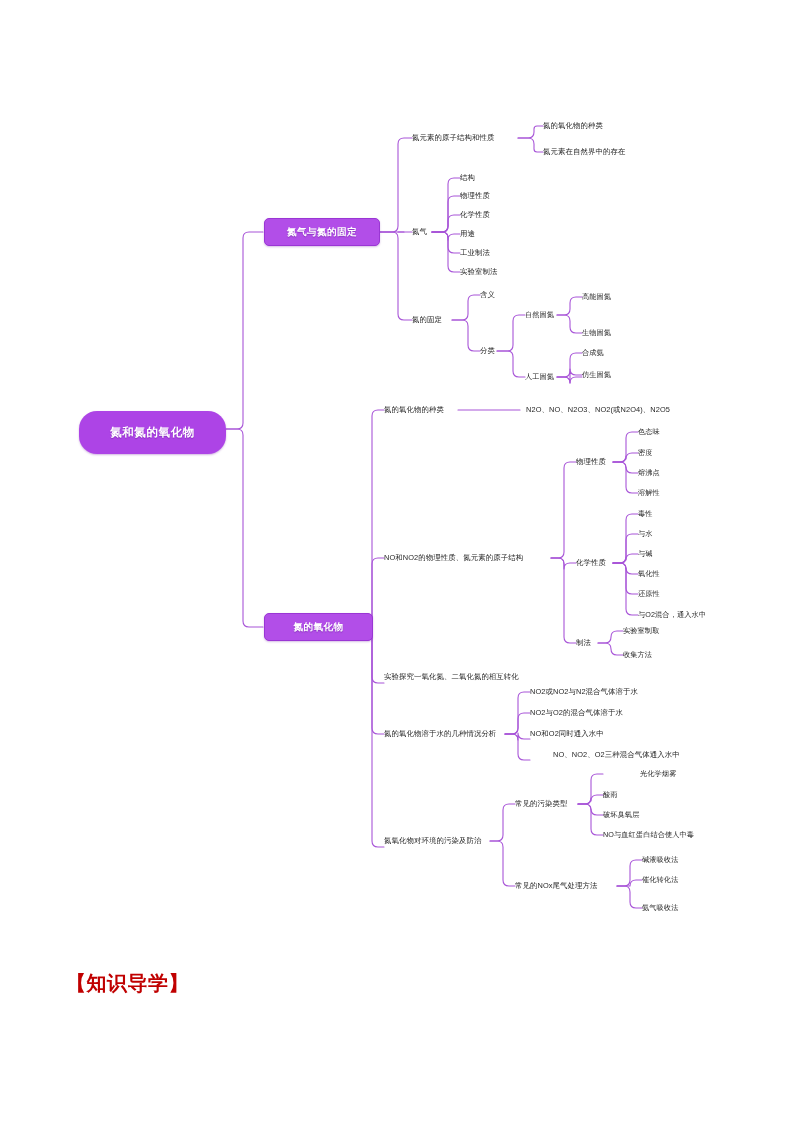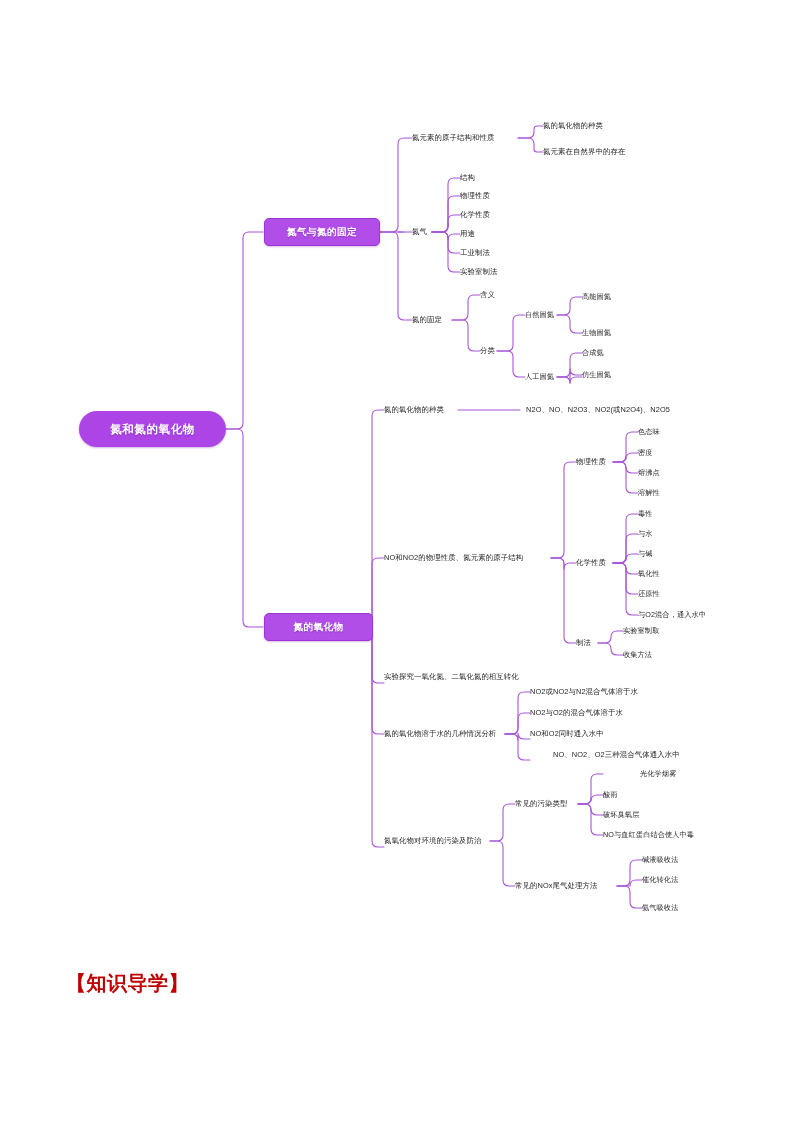--- a/index.html
+++ b/index.html
@@ -153,21 +153,21 @@
       <path d="M578 804 H585 Q591 804 591 798 V801 Q591 795 597 795 H603"></path>
       <path d="M578 804 H585 Q591 804 591 810 V809 Q591 815 597 815 H603"></path>
       <path d="M578 804 H585 Q591 804 591 810 V829 Q591 835 597 835 H603"></path>
 
       <path d="M617 886 H624 Q630 886 630 880 V866 Q630 860 636 860 H642"></path>
       <path d="M617 886 H624 Q630 886 630 886 V886 Q630 880 636 880 H642"></path>
       <path d="M617 886 H624 Q630 886 630 892 V902 Q630 908 636 908 H642"></path>
     </g>
   </svg>
 
-  <div class="pill root" style="left:79px; top:411px; width:147px; height:36px;">氮和氮的氧化物</div>
+  <div class="pill root" style="left:79px; top:411px; width:147px; height:43px;">氮和氮的氧化物</div>
 
   <div class="pill branch" style="left:264px; top:218px; width:116px; height:28px;">氮气与氮的固定</div>
   <div class="pill branch" style="left:264px; top:613px; width:109px; height:28px;">氮的氧化物</div>
 
   <div class="node lvl3" style="left:412px; top:133px;">氮元素的原子结构和性质</div>
   <div class="node lvl4" style="left:543px; top:121px;">氮的氧化物的种类</div>
   <div class="node lvl4" style="left:543px; top:147px;">氮元素在自然界中的存在</div>
 
   <div class="node lvl3" style="left:412px; top:227px;">氮气</div>
   <div class="node lvl4" style="left:460px; top:173px;">结构</div>

